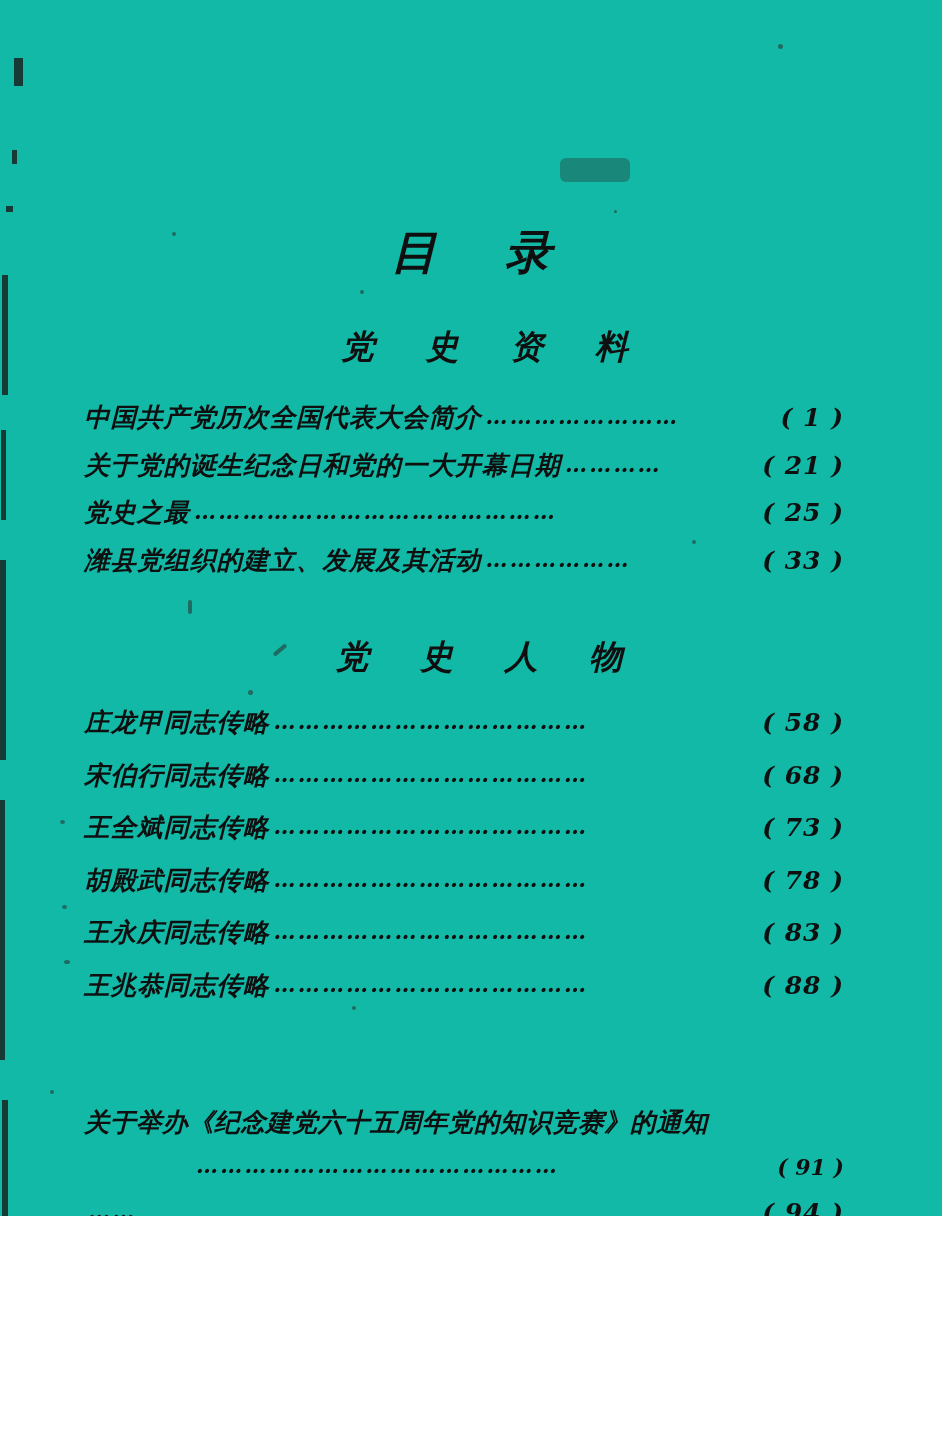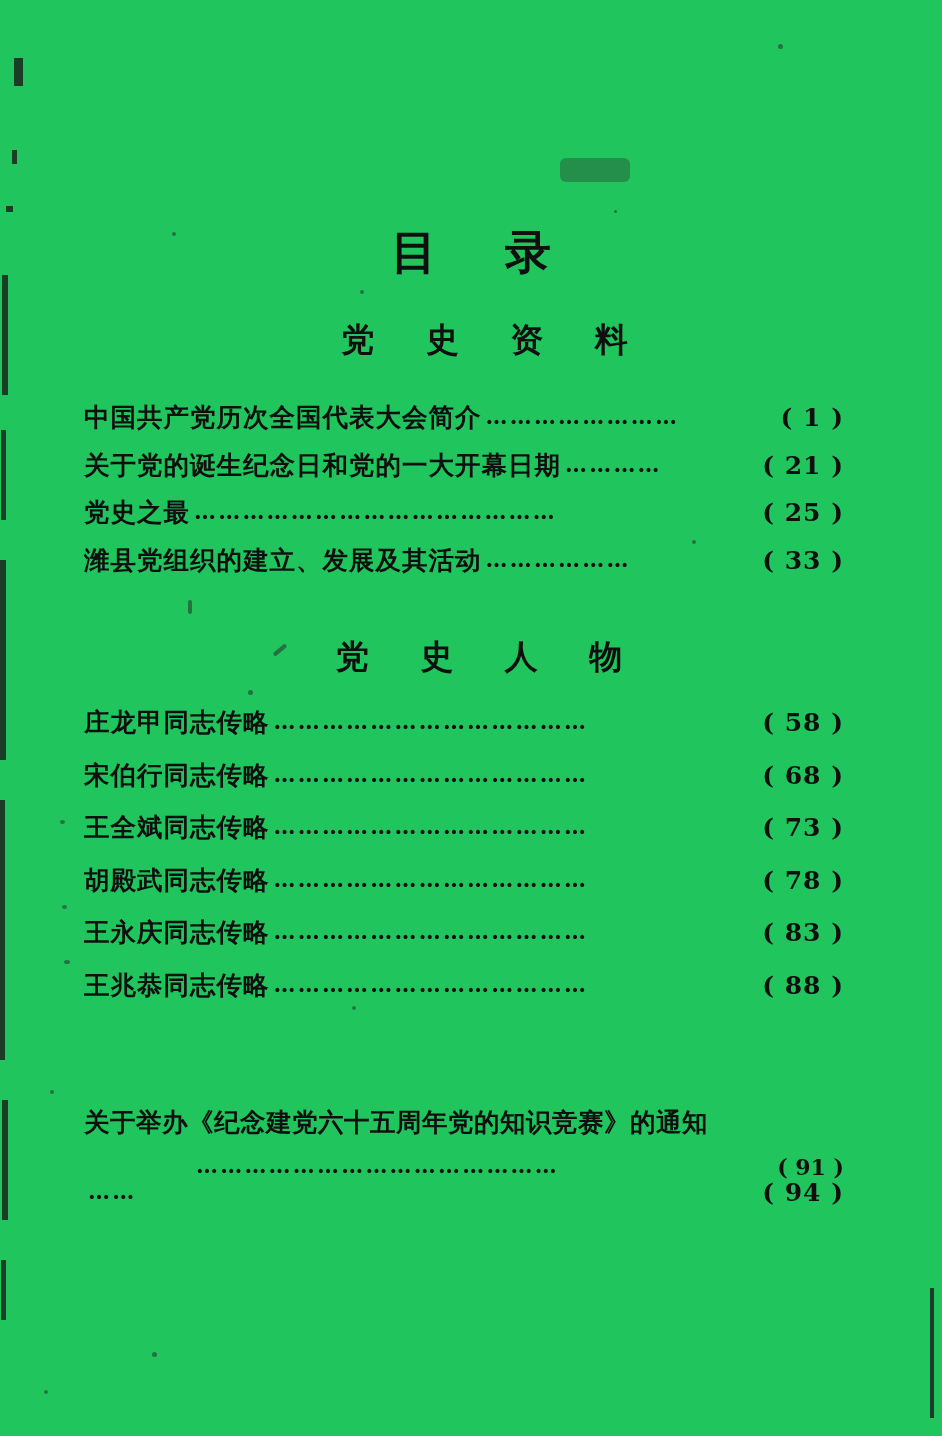--- a/index.html
+++ b/index.html
@@ -6,24 +6,25 @@
     margin: 0;
     padding: 0;
     background: #ffffff;
   }
   body {
     font-family: "DejaVu Serif", "Liberation Serif", serif;
   }
   .page {
     position: relative;
     width: 942px;
-    height: 1436px;
-    background: #22c55e;
+    height: 1216px;
+    background: #14b8a6;
     overflow: hidden;
     filter: contrast(1.02);
+    font-style: italic;
   }
   
   .speck {
     position: absolute;
     background: #2b2ب2b;
     background: #2b2b2b;
     border-radius: 50%;
     opacity: .55;
   }
   .edge-mark {
@@ -54,21 +55,21 @@
   .section-head {
     position: absolute;
     left: 0;
     right: 0;
     text-align: center;
     font-size: 33px;
     font-weight: 700;
     letter-spacing: 20px;
     text-indent: 20px;
   }
-  .sec1 { top: 318px; padding-left: 27px; }
+  .sec1 { top: 325px; padding-left: 27px; }
   .sec2 { top: 635px; padding-left: 16px; }
   .sec3 { top: 1022px; }
 
   .entries {
     position: absolute;
     left: 84px;
     width: 760px;
   }
   .grp1 { top: 405px; }
   .grp2 { top: 710px; }
@@ -100,20 +101,21 @@
     padding: 0 4px;
   }
   .entry .page-no {
     font-weight: 700;
     font-size: 25px;
     min-width: 96px;
     text-align: right;
     letter-spacing: 1px;
   }
   .entry-wrap {
+    margin-bottom: 20px;
   }
   .entry-wrap .line1 {
     font-size: 25.5px;
     font-weight: 700;
     letter-spacing: 0.5px;
     white-space: nowrap;
   }
   .entry-wrap .line2 {
     display: flex;
     align-items: baseline;

